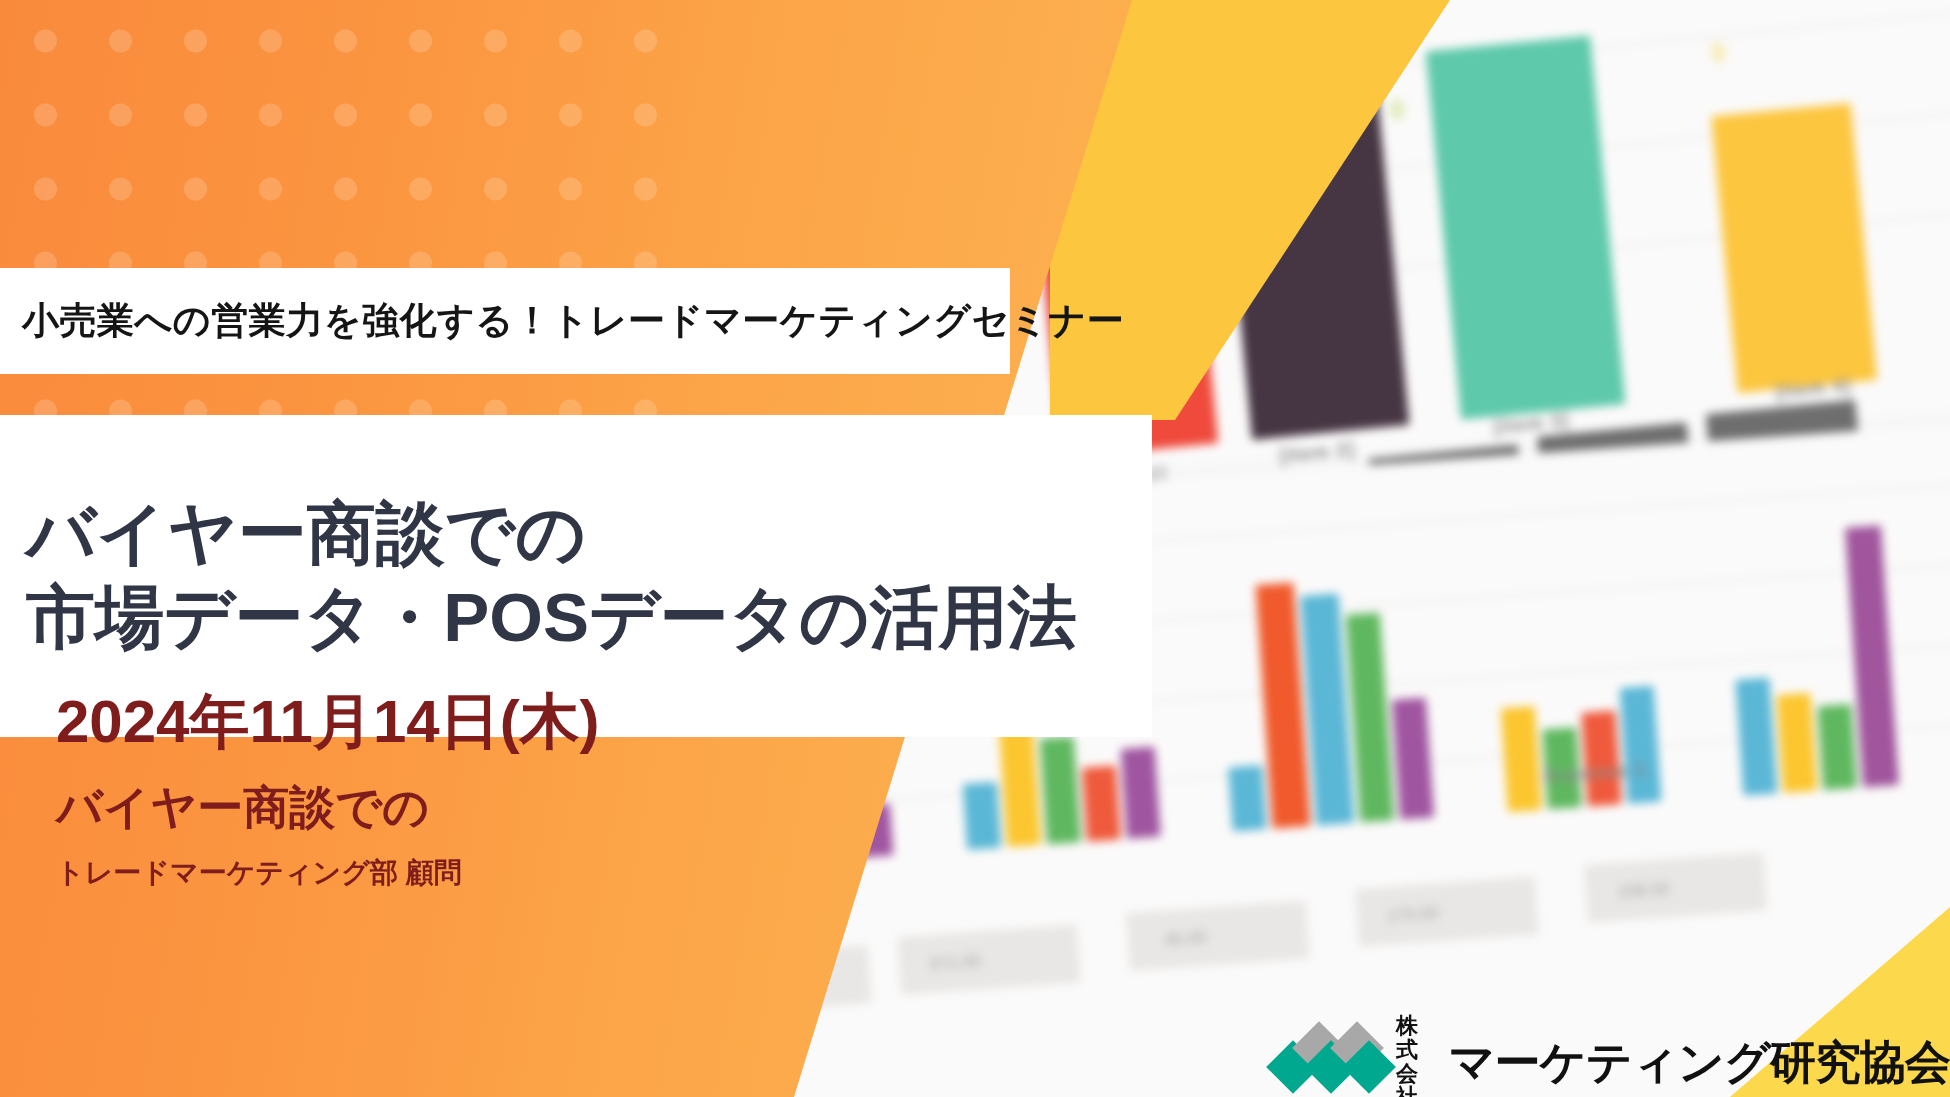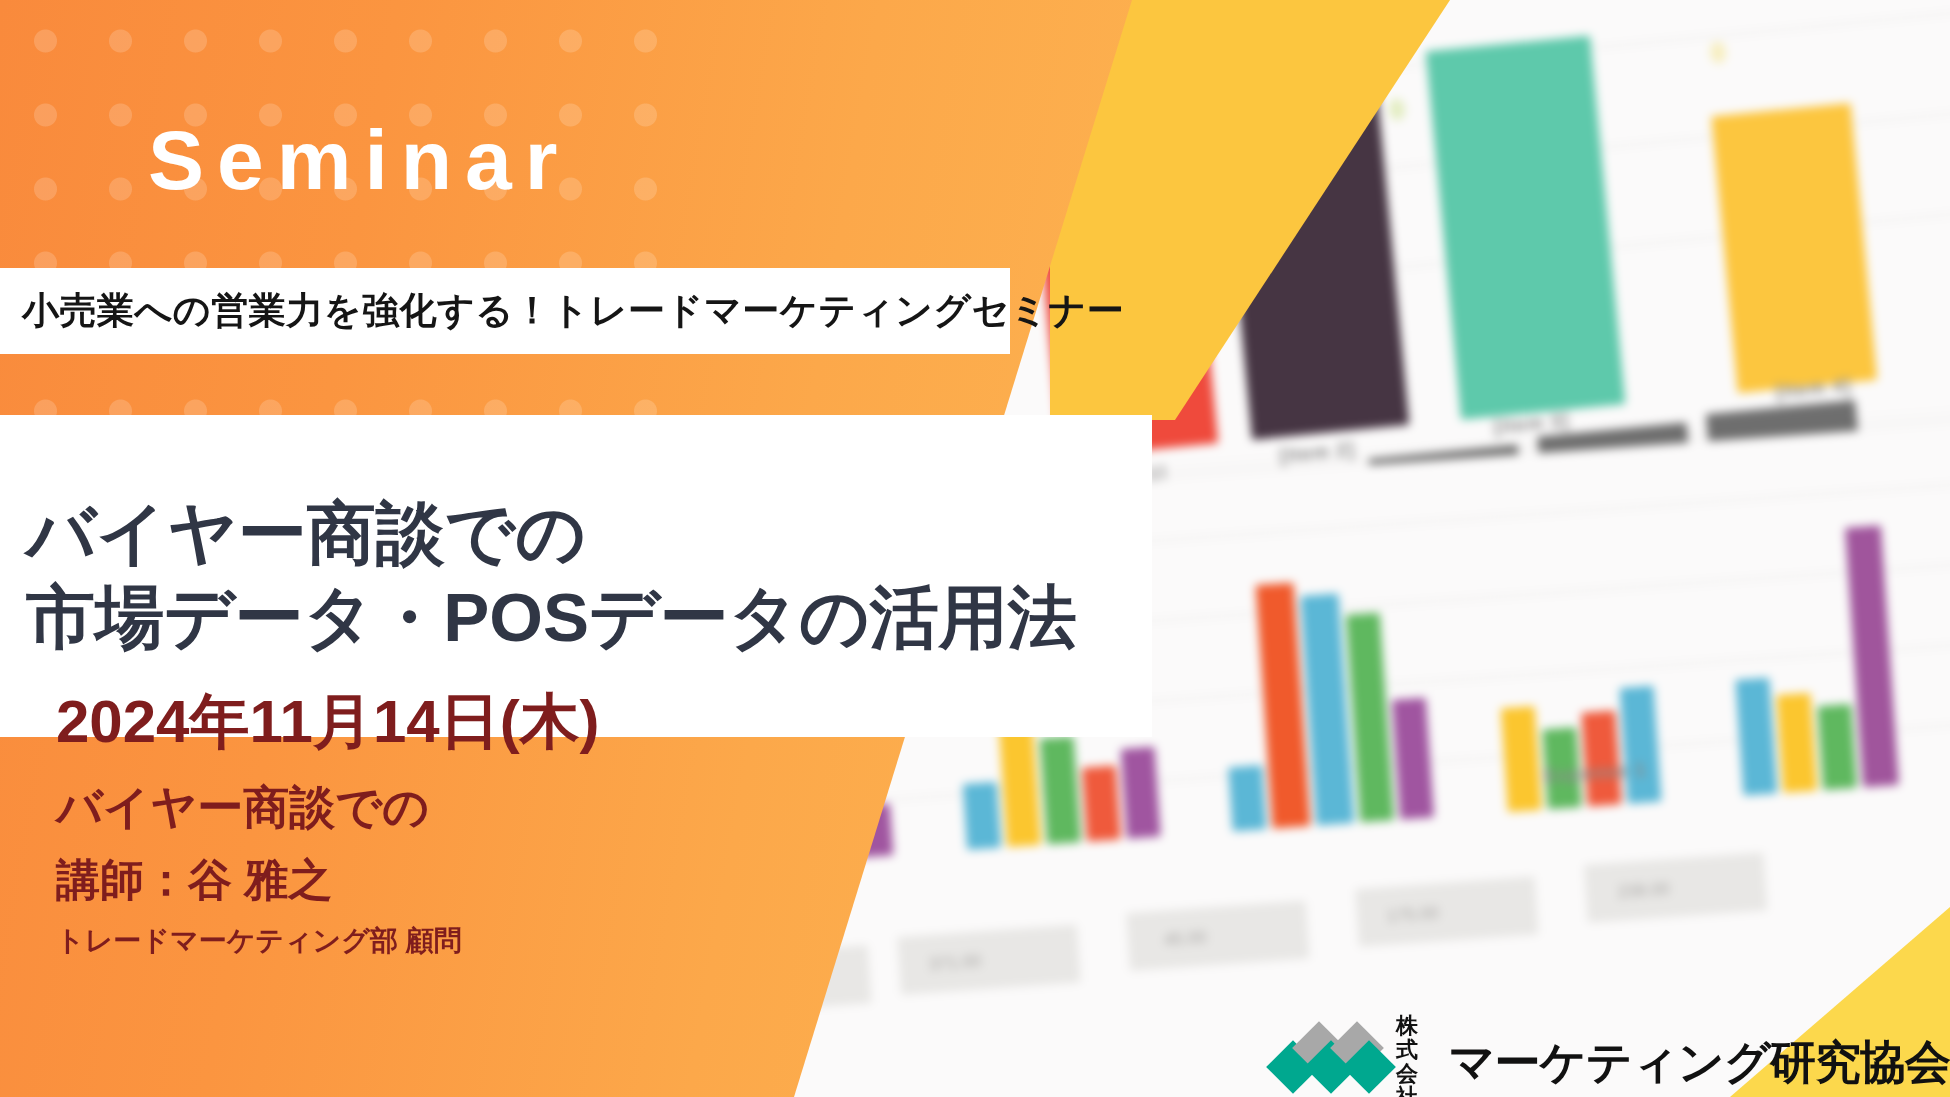--- a/index.html
+++ b/index.html
@@ -124,21 +124,21 @@
 
   
   .band {
     position: absolute;
     background: #ffffff;
     display: flex;
     align-items: center;
   }
   .band-subtitle {
     left: 0; top: 268px;
-    width: 1010px; height: 86px;
+    width: 1010px; height: 106px;
     padding-left: 22px;
     box-sizing: border-box;
   }
   .band-title {
     left: 0; top: 415px;
     width: 1152px; height: 322px;
     padding: 0 0 0 26px;
     box-sizing: border-box;
     flex-direction: column;
     align-items: flex-start;
@@ -346,35 +346,33 @@
     </div>
   </div>
 
   <div class="yellow-wedge"></div>
   <div class="yellow-wedge-br"></div>
 
   <div class="orange-panel">
     <div class="dot-pattern"></div>
   </div>
 
-  <div class="seminar-label">Seminar</div>
 
   <div class="band band-subtitle">
     <span class="subtitle-text">小売業への営業力を強化する！トレードマーケティングセミナー</span>
   </div>
 
   <div class="band band-title">
     <span class="title-line">バイヤー商談での</span>
     <span class="title-line">市場データ・POSデータの活用法</span>
   </div>
 
   <div class="details">
     <div class="detail-date">2024年11月14日(木)</div>
     <div class="detail-format">バイヤー商談での</div>
-    <div class="detail-lecturer">講師：谷 雅之</div>
     <div class="detail-dept">トレードマーケティング部 顧問</div>
   </div>
 
   <div class="logo">
     <div class="logo-mark">
       <div class="logo-dia" style="left:2px;  top:14px; background:#00a88f;"></div>
       <div class="logo-dia" style="left:28px; top:-5px; background:#a8a8a8;"></div>
       <div class="logo-dia" style="left:40px; top:14px; background:#00a88f;"></div>
       <div class="logo-dia" style="left:66px; top:-5px; background:#a8a8a8;"></div>
       <div class="logo-dia" style="left:78px; top:14px; background:#00a88f;"></div>

